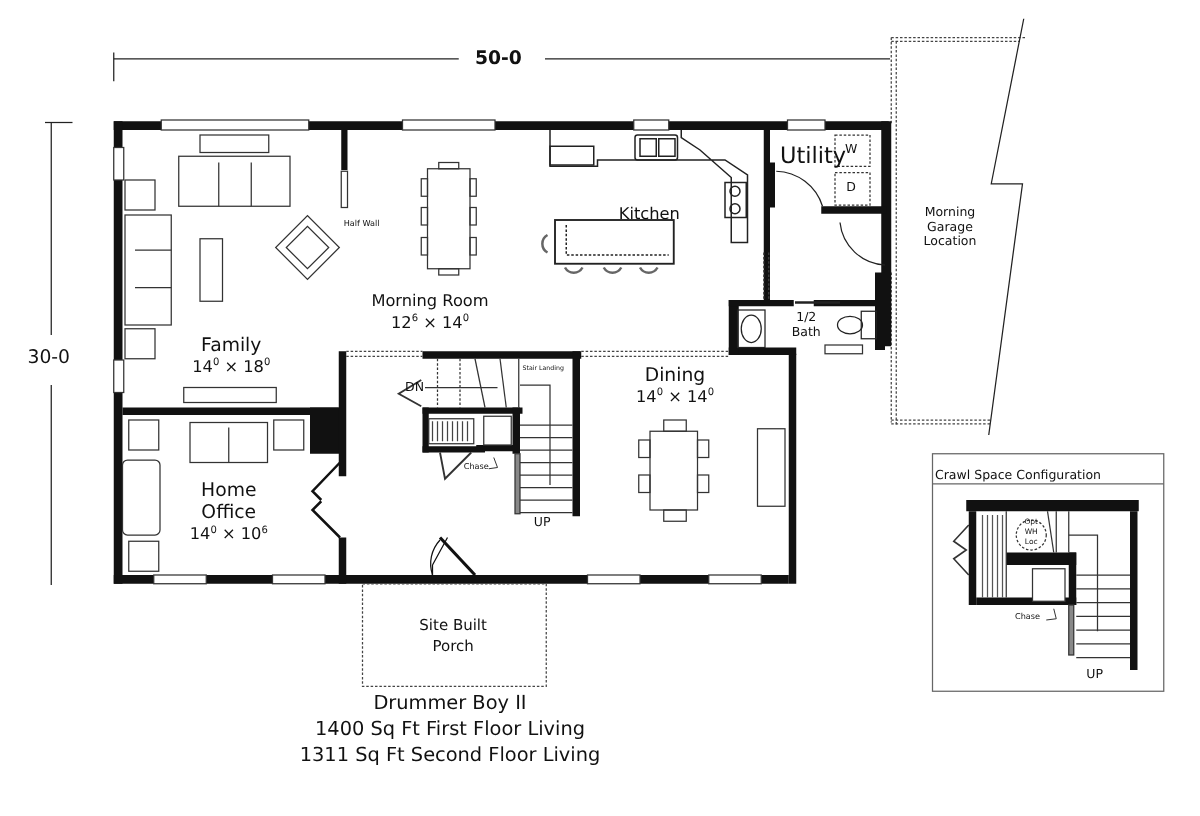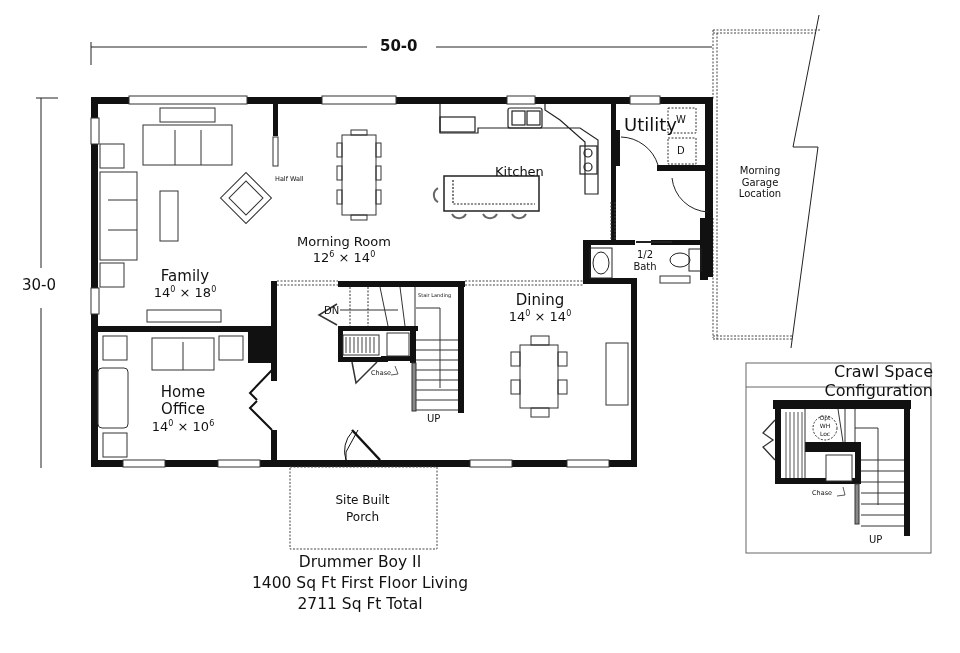--- a/index.html
+++ b/index.html
@@ -5,21 +5,21 @@
   html,body{margin:0;padding:0;background:#fff;}
   body{width:960px;height:653px;position:relative;overflow:hidden;font-family:"DejaVu Sans","Liberation Sans",sans-serif;color:#111;}
   svg{position:absolute;left:0;top:0;}
   .lbl{position:absolute;white-space:nowrap;text-align:center;line-height:1.15;}
   .room{font-size:15px;}
   .dim{font-size:13px;}
   .tiny{font-size:6.5px;}
   .small{font-size:10px;}
   .note{font-size:15px;}
   .title-block{position:absolute;left:230px;top:552px;width:260px;text-align:center;font-size:15.5px;line-height:21px;}
-  .crawl-title{position:absolute;left:748px;top:362px;width:185px;text-align:right;font-size:16px;}
+  .crawl-title{position:absolute;left:748px;top:375px;width:185px;text-align:left;font-size:10px;}
   sup{font-size:8px;}
 </style>
 </head>
 <body>
 
 <svg width="960" height="653" viewBox="0 0 960 653" xmlns="http://www.w3.org/2000/svg">
 
   <g stroke="#222" stroke-width="1" fill="none">
     <line x1="91" y1="47" x2="367" y2="47"></line>
     <line x1="91" y1="42" x2="91" y2="65"></line>
@@ -298,21 +298,21 @@
   <div>Location</div>
 </div>
 <div class="lbl" style="left:315px;top:492px;width:95px;font-size:12px;line-height:17px;">
   <div>Site Built</div>
   <div>Porch</div>
 </div>
 
 <div class="title-block">
   <div>Drummer Boy II</div>
   <div>1400 Sq Ft First Floor Living</div>
-  <div>2711 Sq Ft Total</div>
+  <div>1311 Sq Ft Second Floor Living</div>
 </div>
 
 <div class="crawl-title">Crawl Space Configuration</div>
 <div class="lbl" style="left:813px;top:414px;width:24px;font-size:6px;line-height:8px;">
   <div>Opt</div>
   <div>WH</div>
   <div>Loc</div>
 </div>
 <div class="lbl tiny" style="left:812px;top:490px;">Chase</div>
 <div class="lbl small" style="left:869px;top:534px;">UP</div>

